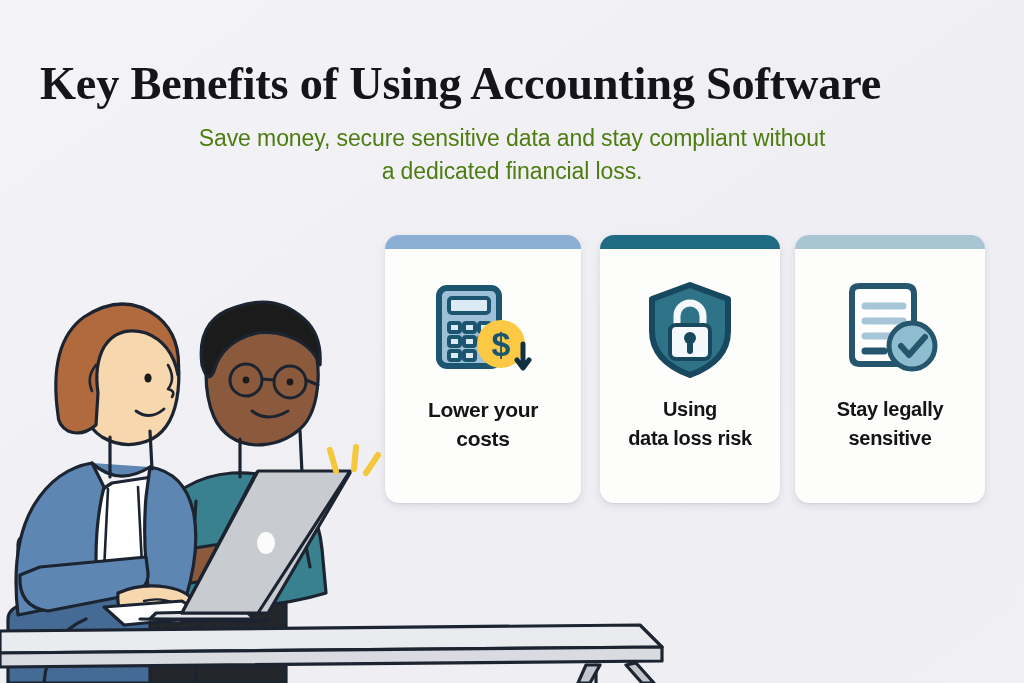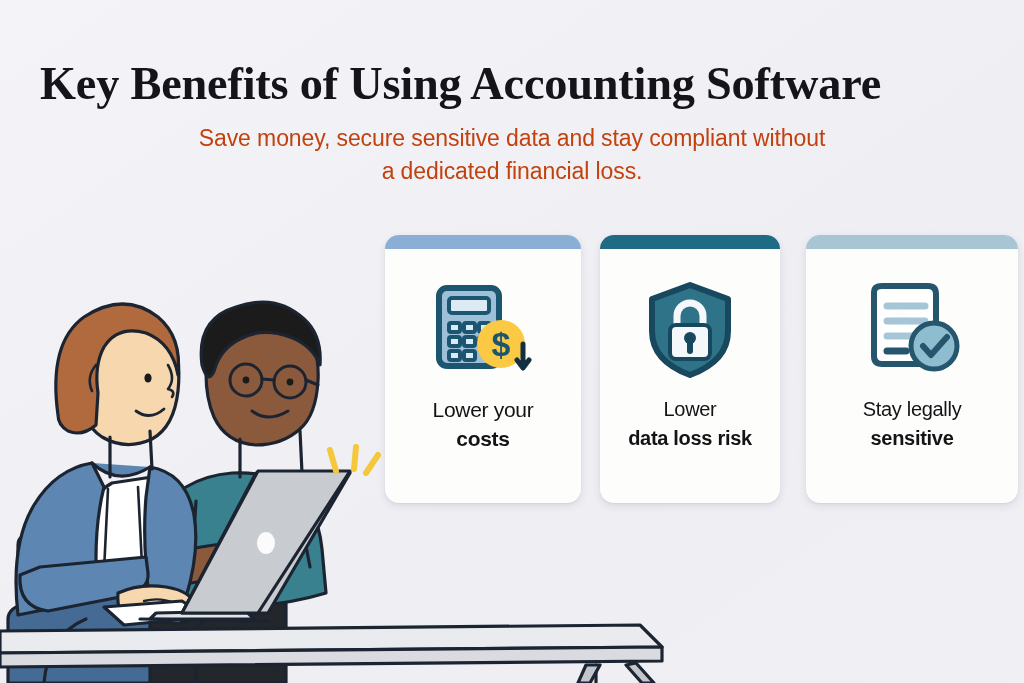--- a/index.html
+++ b/index.html
@@ -21,44 +21,44 @@
     color:#14141a;
     white-space:nowrap;
     transform:scaleX(0.985);
     transform-origin:left center;
   }
   .subtitle{
     position:absolute;left:112px;top:122px;width:800px;
     text-align:center;
     font-size:23px;
     line-height:33px;
-    color:#c2410c;
+    color:#4d7c0f;
     letter-spacing:-0.1px;
   }
 
   
   .cards{position:absolute;left:385px;top:235px;width:600px;height:268px;}
   .card{
     position:absolute;top:0;height:268px;
     background:#fdfdfc;
     border-radius:14px;
     box-shadow:0 3px 9px rgba(40,50,70,.10), 0 1px 2px rgba(40,50,70,.07);
     overflow:hidden;
   }
   .card.c1{left:0;width:196px;}
   .card.c2{left:215px;width:180px;}
-  .card.c3{left:421px;width:212px;}
+  .card.c3{left:410px;width:190px;}
   .card-bar{position:absolute;left:0;top:0;width:100%;height:14px;}
   .card-icon{position:absolute;left:0;right:0;top:40px;height:110px;display:flex;align-items:center;justify-content:center;}
   .card-label{
     position:absolute;left:6px;right:6px;top:160px;
     text-align:center;color:#141416;
     font-size:21px;line-height:29px;letter-spacing:-0.3px;
   }
-  .card-label .l1{font-weight:400;display:block;}
+  .card-label .l1{font-weight:700;display:block;}
   .card-label .l2{font-weight:700;display:block;}
   .c2 .card-label,.c3 .card-label{font-size:20px;}
 
   
   .illus{position:absolute;left:0;top:215px;width:700px;height:468px;}
   svg{display:block;}
 </style>
 </head>
 <body>
 
@@ -183,21 +183,21 @@
     <div class="card-icon">
       <svg width="92" height="98" viewBox="0 0 92 98" xmlns="http://www.w3.org/2000/svg">
         <path d="M46 4 L84 18 L84 50 Q84 80 46 94 Q8 80 8 50 L8 18 Z" fill="#2f7389" stroke="#17485e" stroke-width="6" stroke-linejoin="round"></path>
         <path d="M33 46 L33 35 A13 13 0 0 1 59 35 L59 46" fill="none" stroke="#f4f8fa" stroke-width="7" stroke-linecap="round"></path>
         <rect x="26" y="44" width="40" height="34" rx="6" fill="#f4f8fa" stroke="#17485e" stroke-width="4"></rect>
         <circle cx="46" cy="57" r="6" fill="#17485e"></circle>
         <path d="M46 60 L46 70" stroke="#17485e" stroke-width="6" stroke-linecap="round"></path>
       </svg>
     </div>
     <div class="card-label">
-      <span class="l1">Lower</span>
+      <span class="l1">Using</span>
       <span class="l2">data loss risk</span>
     </div>
   </div>
 
   <div class="card c3">
     <div class="card-bar" style="background:#a8c5d4"></div>
     <div class="card-icon">
       <svg width="100" height="96" viewBox="0 0 100 96" xmlns="http://www.w3.org/2000/svg">
         <path d="M12 10 Q12 4 20 4 L66 4 Q74 4 74 12 L74 50 M74 72 Q74 82 66 82 L20 82 Q12 82 12 74 L12 10" fill="#ffffff" stroke="#25566d" stroke-width="6" stroke-linecap="round" stroke-linejoin="round"></path>
         <g stroke="#a6c6d8" stroke-width="7" stroke-linecap="round">

